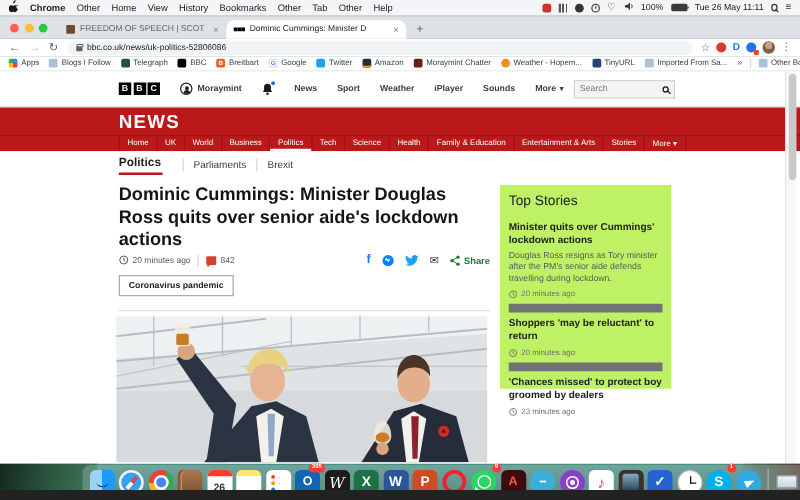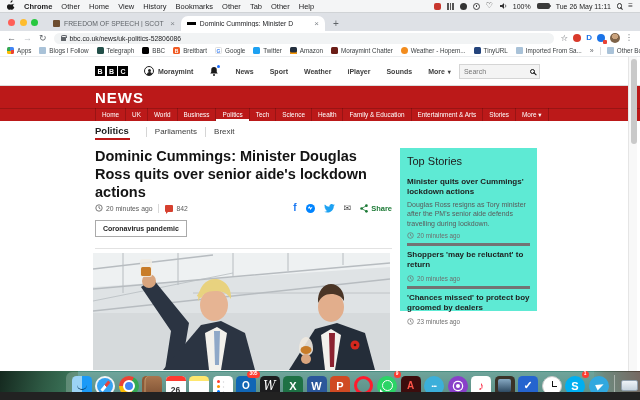--- a/index.html
+++ b/index.html
@@ -117,28 +117,28 @@
 .msgr::after{content:"";position:absolute;left:2px;top:2.5px;width:5px;height:4px;background:#fff;clip-path:polygon(0 60%,35% 0,55% 45%,100% 20%,60% 100%,42% 55%)}
 .twit svg{display:block}
 .envl{font-size:9px;color:#3a3a3a;line-height:1}
 .sharelbl{display:flex;align-items:center;gap:3px;color:#1d7a36;font-weight:bold;font-size:7.5px}
 
 .tagbox{position:absolute;left:95px;top:163px;border:1px solid #aaa;padding:4px 7px;font-size:7px;font-weight:bold;color:#1e1e1e}
 .adiv{position:absolute;left:95px;top:191px;width:297px;border-top:1px solid #e2e2e2}
 .artimg{position:absolute;left:93px;top:196px;width:297px;height:117px;overflow:hidden}
 
 
-.panel{position:absolute;left:400px;width:137px;background:#5eead4;padding:7px}
+.panel{position:absolute;left:400px;width:137px;background:#bef264;padding:7px}
 .p1{top:91px;height:163px}
 .p2{top:265px;height:78px}
 .ph{font-size:11px;color:#202020;margin-bottom:6px}
 .story .st{font-size:8px;font-weight:bold;color:#1e1e1e;line-height:1.3}
 .story .ss{font-size:7px;color:#5a5a5a;line-height:1.35;margin-top:2px}
 .story .tm{display:flex;align-items:center;font-size:6.3px;color:#6e6e6e;margin-top:4px}
-.story{padding:4px 0;border-bottom:3px solid #737373}
+.story{padding:4px 0;border-bottom:7px solid #737373}
 .story:last-child{border-bottom:none}
 .featimg{margin-top:2px;width:123px;height:48px}
 
 
 .sbar{position:absolute;left:628px;top:0;width:9px;height:343px;background:#f8f8f8;border-left:1px solid #e5e5e5}
 .sthumb{position:absolute;left:1.5px;top:2px;width:6px;height:85px;border-radius:3px;background:#c9c9c9}
 
 
 .dockband{position:absolute;left:0;top:371px;width:640px;height:29px;background:linear-gradient(180deg,#4c8f83,#2f6e63);z-index:60}
 .dockband::before{content:"";position:absolute;left:0;top:0;width:78px;height:100%;background:linear-gradient(100deg,#15291f,#2e5a44 55%,#3e7a5e)}

